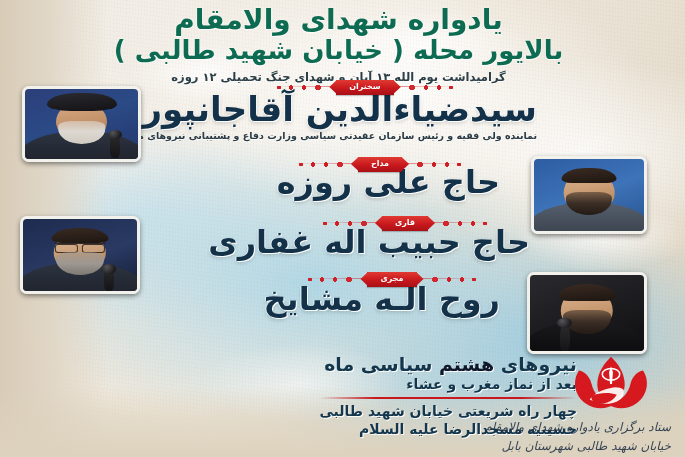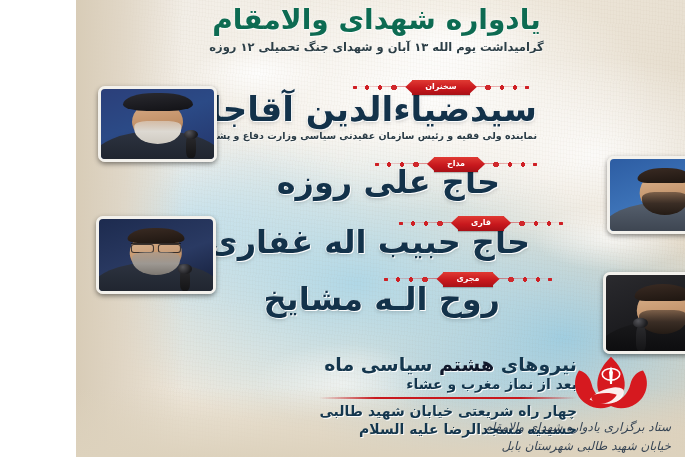--- a/index.html
+++ b/index.html
@@ -5,21 +5,21 @@
 <style>
   html,body{margin:0;padding:0;}
   body{
     width:685px;height:457px;
     background:#ffffff;
     font-family:"DejaVu Sans","Liberation Sans",sans-serif;
     overflow:hidden;
   }
   #poster{
     position:relative;
-    width:609px;height:457px;
+    width:685px;height:457px;
     overflow:hidden;
     background:#e8e0d2;
     margin-left:28px;
   }
   
   .bg-paper{
     position:absolute;inset:0;
     background:
       radial-gradient(circle at 8% 12%, rgba(255,255,255,.55) 0 18%, rgba(0,0,0,0) 60%),
       linear-gradient(118deg,#ded3c1 0%,#e6ddcd 22%,#efe8db 45%,#e9e1d3 70%,#ddd2bf 100%);
@@ -292,20 +292,21 @@
 
   <div class="bg-paper"></div>
   <div class="bg-sky"></div>
   <div class="bg-clouds"></div>
   <div class="bg-grain"></div>
   <div class="bg-edge-l"></div>
   <div class="bg-edge-b"></div>
 
   <div class="header">
     <div class="h-line h1">یادواره شهدای والامقام</div>
+    <div class="h-line h2">بالایور محله ( خیابان شهید طالبی )</div>
     <div class="h-sub">گرامیداشت یوم الله ۱۳ آبان و شهدای جنگ تحمیلی ۱۲ روزه</div>
   </div>
 
   <div class="divider" style="top:78px;left:215px;width:300px;">
     <span class="div-dots left"></span>
     <span class="div-chip">سخنران</span>
     <span class="div-dots"></span>
   </div>
 
   <div class="name-row" style="top:92px;right:148px;text-align:right;direction:rtl;">

